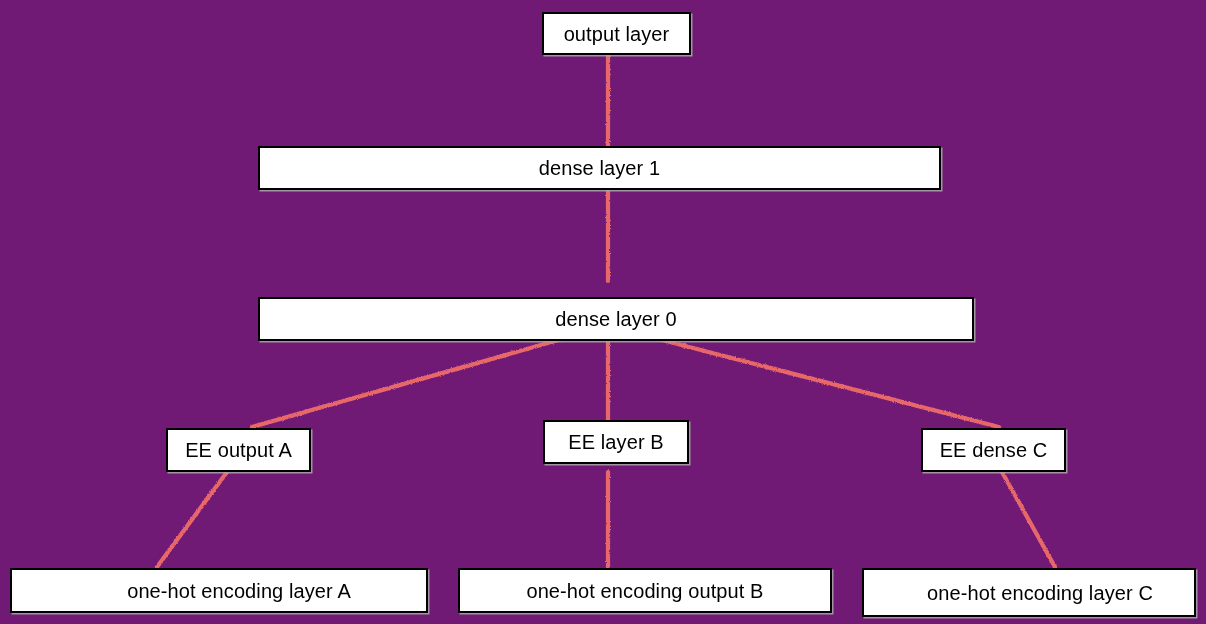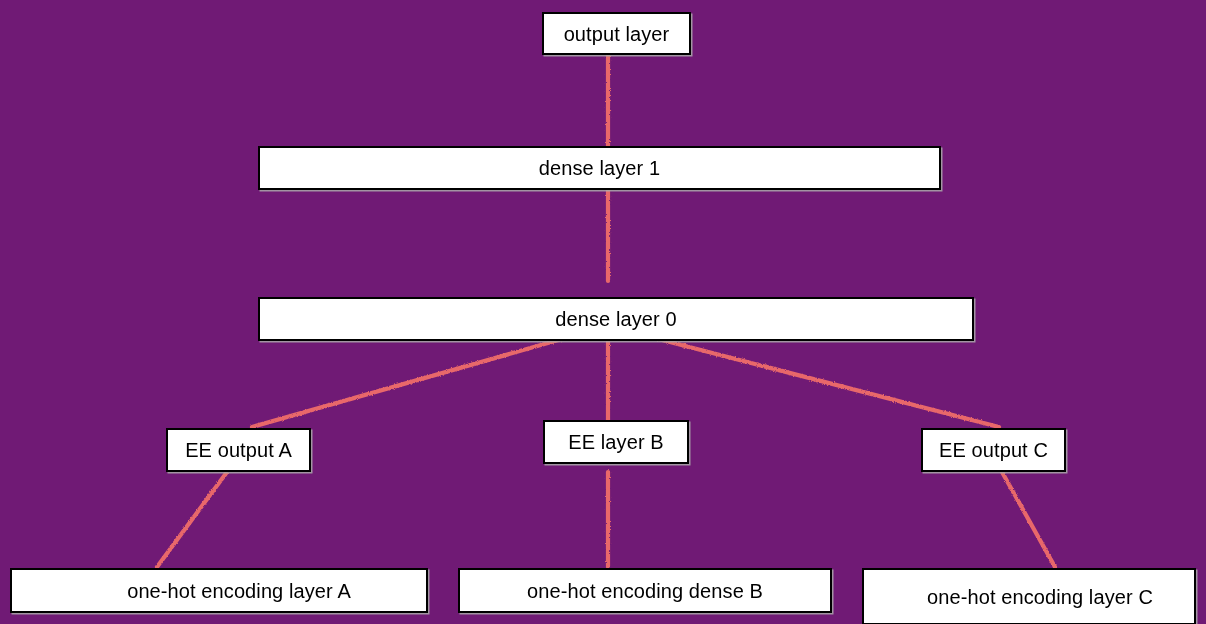--- a/index.html
+++ b/index.html
@@ -75,25 +75,25 @@
       <div class="node" style="left: 258px; top: 281px; width: 716px; height: 44px; margin-top: 16px;">
         <span class="node-label">dense layer 0</span>
       </div>
       <div class="node" style="left: 166px; top: 428px; width: 145px; height: 44px;">
         <span class="node-label">EE output A</span>
       </div>
       <div class="node" style="left: 543px; top: 420px; width: 146px; height: 44px;">
         <span class="node-label">EE layer B</span>
       </div>
       <div class="node" style="left: 921px; top: 428px; width: 145px; height: 44px;">
-        <span class="node-label">EE output C</span>
+        <span class="node-label">EE dense C</span>
       </div>
       <div class="node" style="left: 10px; top: 568px; width: 418px; height: 45px; padding-left: 40px;">
         <span class="node-label">one-hot encoding layer A</span>
       </div>
       <div class="node" style="left: 458px; top: 568px; width: 374px; height: 45px;">
-        <span class="node-label">one-hot encoding dense B</span>
+        <span class="node-label">one-hot encoding output B</span>
       </div>
-      <div class="node" style="left: 862px; top: 568px; width: 334px; height: 57px; padding-left: 22px;">
+      <div class="node" style="left: 862px; top: 568px; width: 334px; height: 49px; padding-left: 22px;">
         <span class="node-label">one-hot encoding layer C</span>
       </div>
     </div>
 </div>
 
 </body></html>

